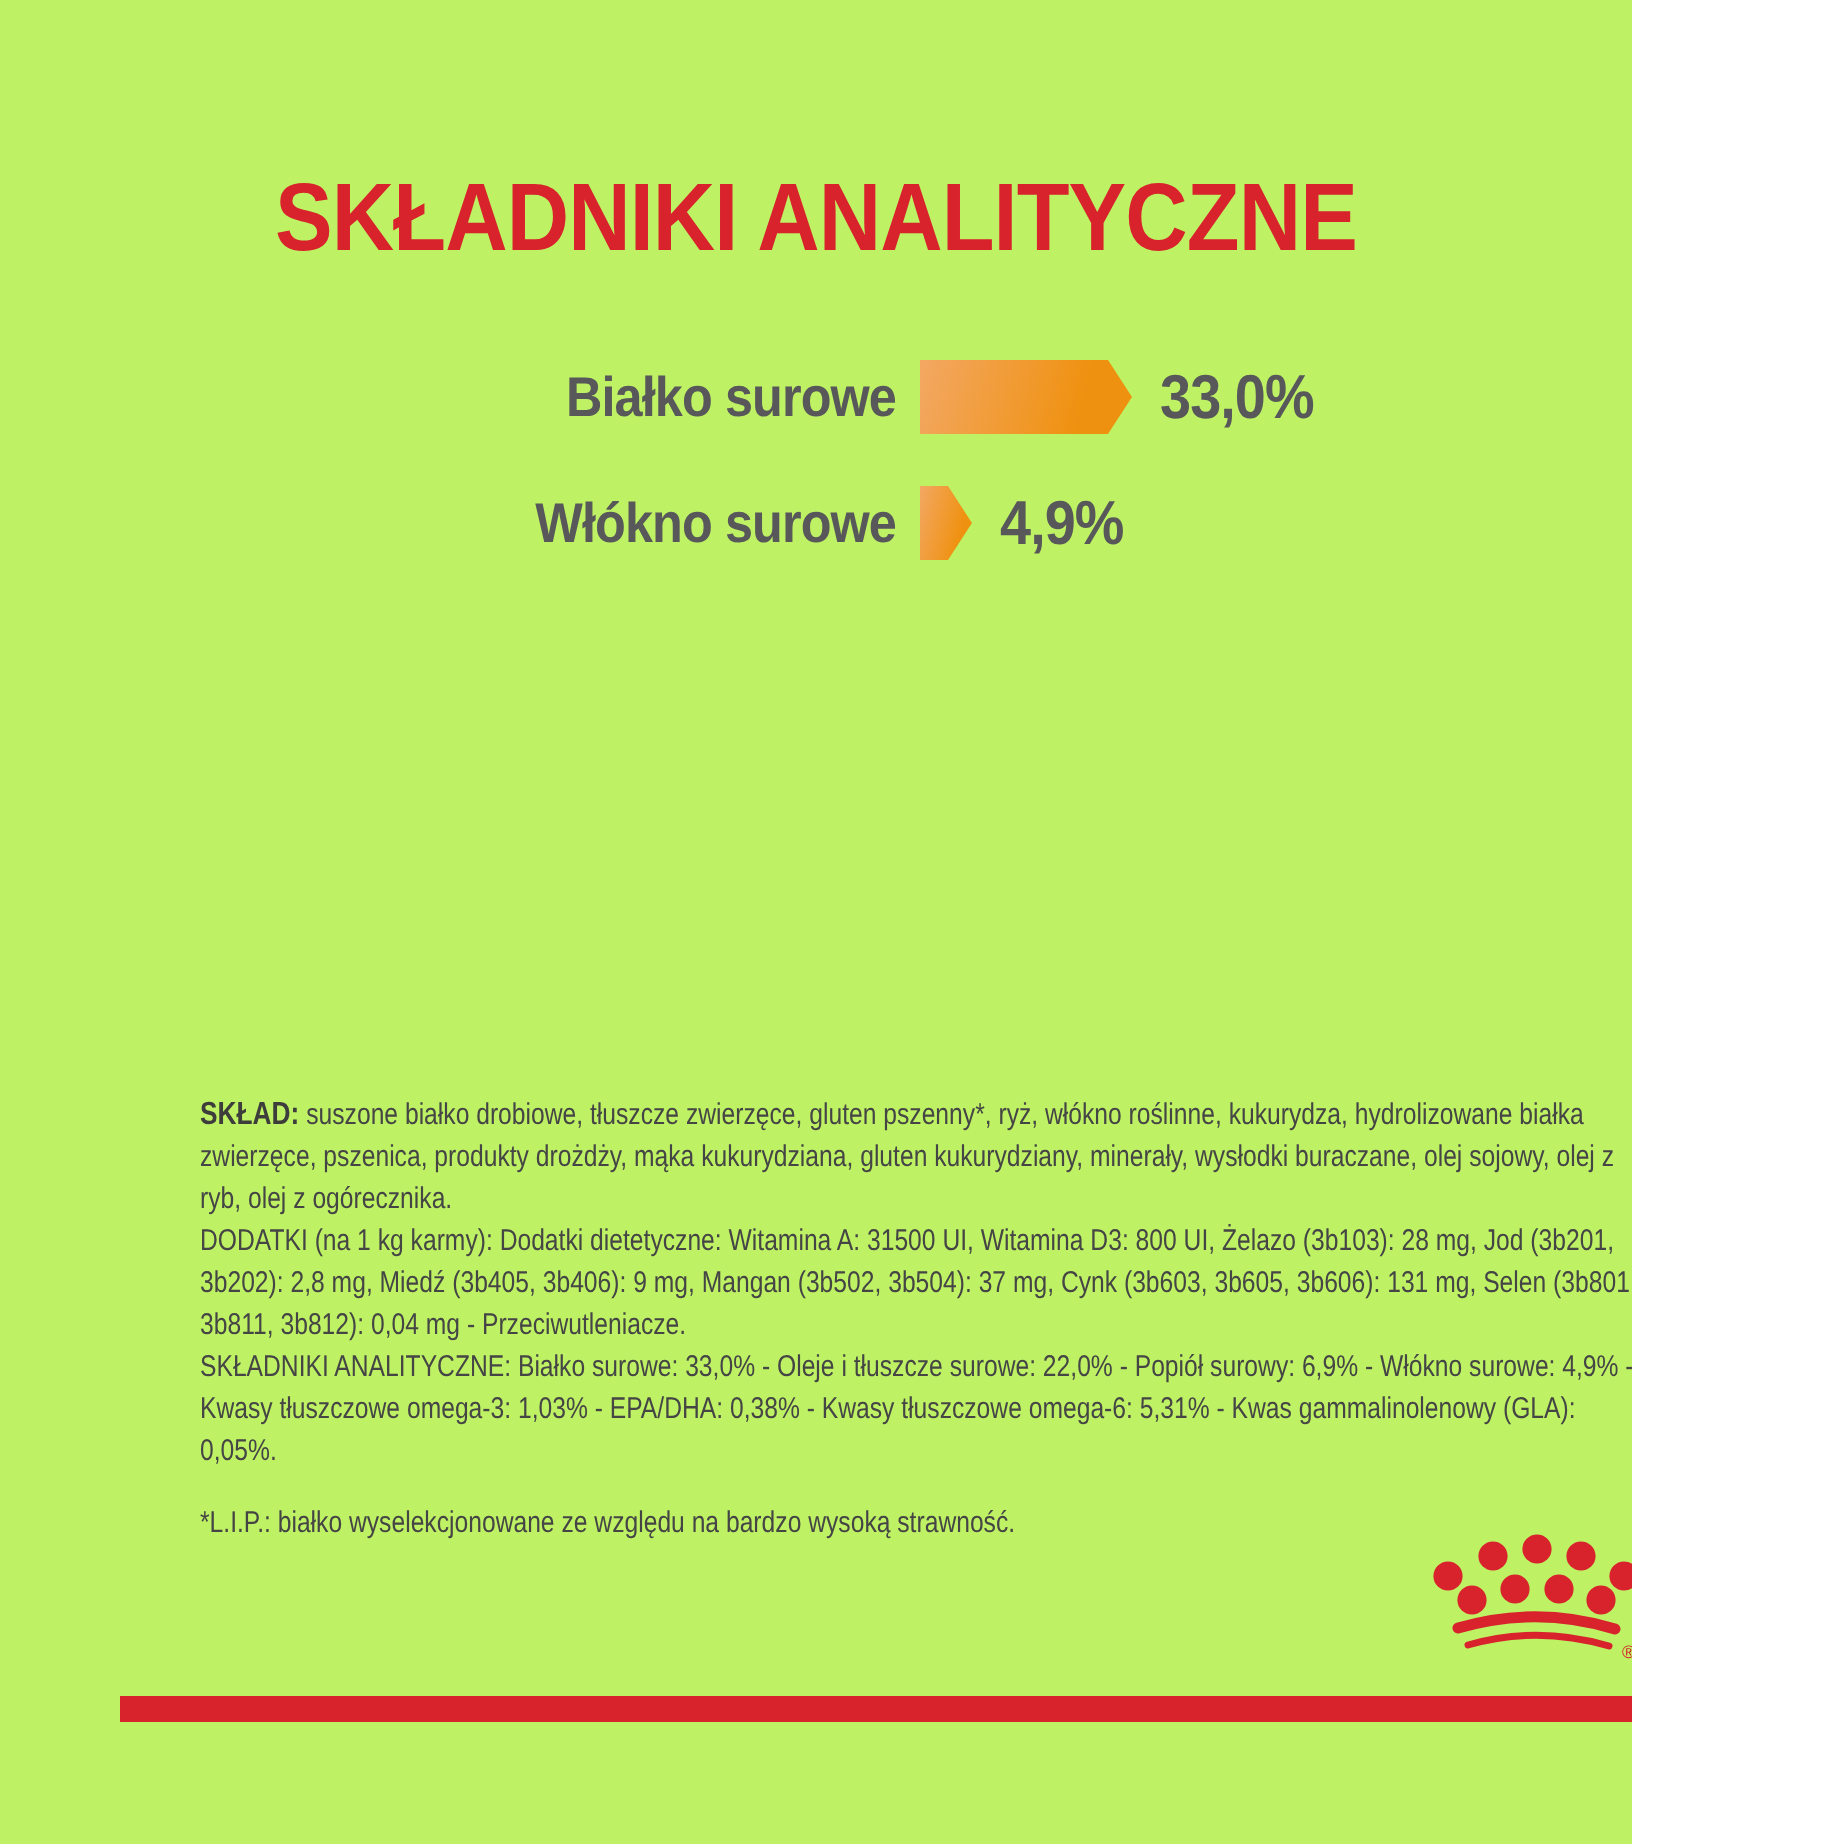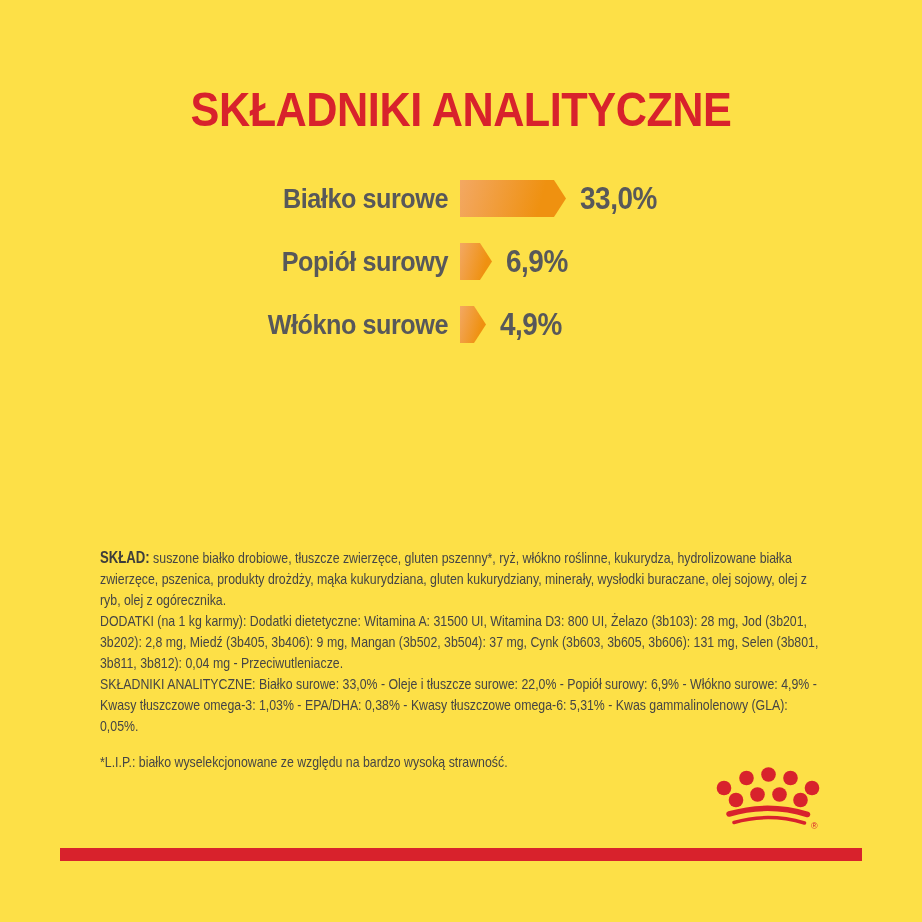--- a/index.html
+++ b/index.html
@@ -1,19 +1,19 @@
 <!DOCTYPE html>
 <html><head>
 <meta charset="utf-8">
 <style>
   html,body { margin:0; padding:0; background:#ffffff; }
   .page {
     position:relative;
-    width:922px; height:922px;
-    background:#fde047;
+    width:816px; height:922px;
+    background:#bef264;
     font-family:"Liberation Sans", sans-serif;
     overflow:hidden;
   }
   .title {
     position:absolute;
     top:82px; left:0; width:100%;
     margin:0;
     text-align:center;
     font-size:48px;
     font-weight:bold;
@@ -92,25 +92,20 @@
 
   <h1 class="title">SKŁADNIKI ANALITYCZNE</h1>
 
   <div class="chart" id="chart">
       <div class="chart-row">
         <span class="bar-label">Białko surowe</span>
         <div class="bar" style="width: 106px;"></div>
         <span class="bar-value">33,0%</span>
       </div>
       <div class="chart-row">
-        <span class="bar-label">Popiół surowy</span>
-        <div class="bar" style="width: 32px;"></div>
-        <span class="bar-value">6,9%</span>
-      </div>
-      <div class="chart-row">
         <span class="bar-label">Włókno surowe</span>
         <div class="bar" style="width: 26px;"></div>
         <span class="bar-value">4,9%</span>
       </div>
     </div>
 
   <div class="text-block">
     <p><span class="lead">SKŁAD:</span><span> suszone białko drobiowe, tłuszcze zwierzęce, gluten pszenny*, ryż, włókno roślinne, kukurydza, hydrolizowane białka zwierzęce, pszenica, produkty drożdży, mąka kukurydziana, gluten kukurydziany, minerały, wysłodki buraczane, olej sojowy, olej z ryb, olej z ogórecznika.</span></p>
     <p>DODATKI (na 1 kg karmy): Dodatki dietetyczne: Witamina A: 31500 UI, Witamina D3: 800 UI, Żelazo (3b103): 28 mg, Jod (3b201, 3b202): 2,8 mg, Miedź (3b405, 3b406): 9 mg, Mangan (3b502, 3b504): 37 mg, Cynk (3b603, 3b605, 3b606): 131 mg, Selen (3b801, 3b811, 3b812): 0,04 mg - Przeciwutleniacze.</p>
     <p>SKŁADNIKI ANALITYCZNE: Białko surowe: 33,0% - Oleje i tłuszcze surowe: 22,0% - Popiół surowy: 6,9% - Włókno surowe: 4,9% - Kwasy tłuszczowe omega-3: 1,03% - EPA/DHA: 0,38% - Kwasy tłuszczowe omega-6: 5,31% - Kwas gammalinolenowy (GLA): 0,05%.</p>

